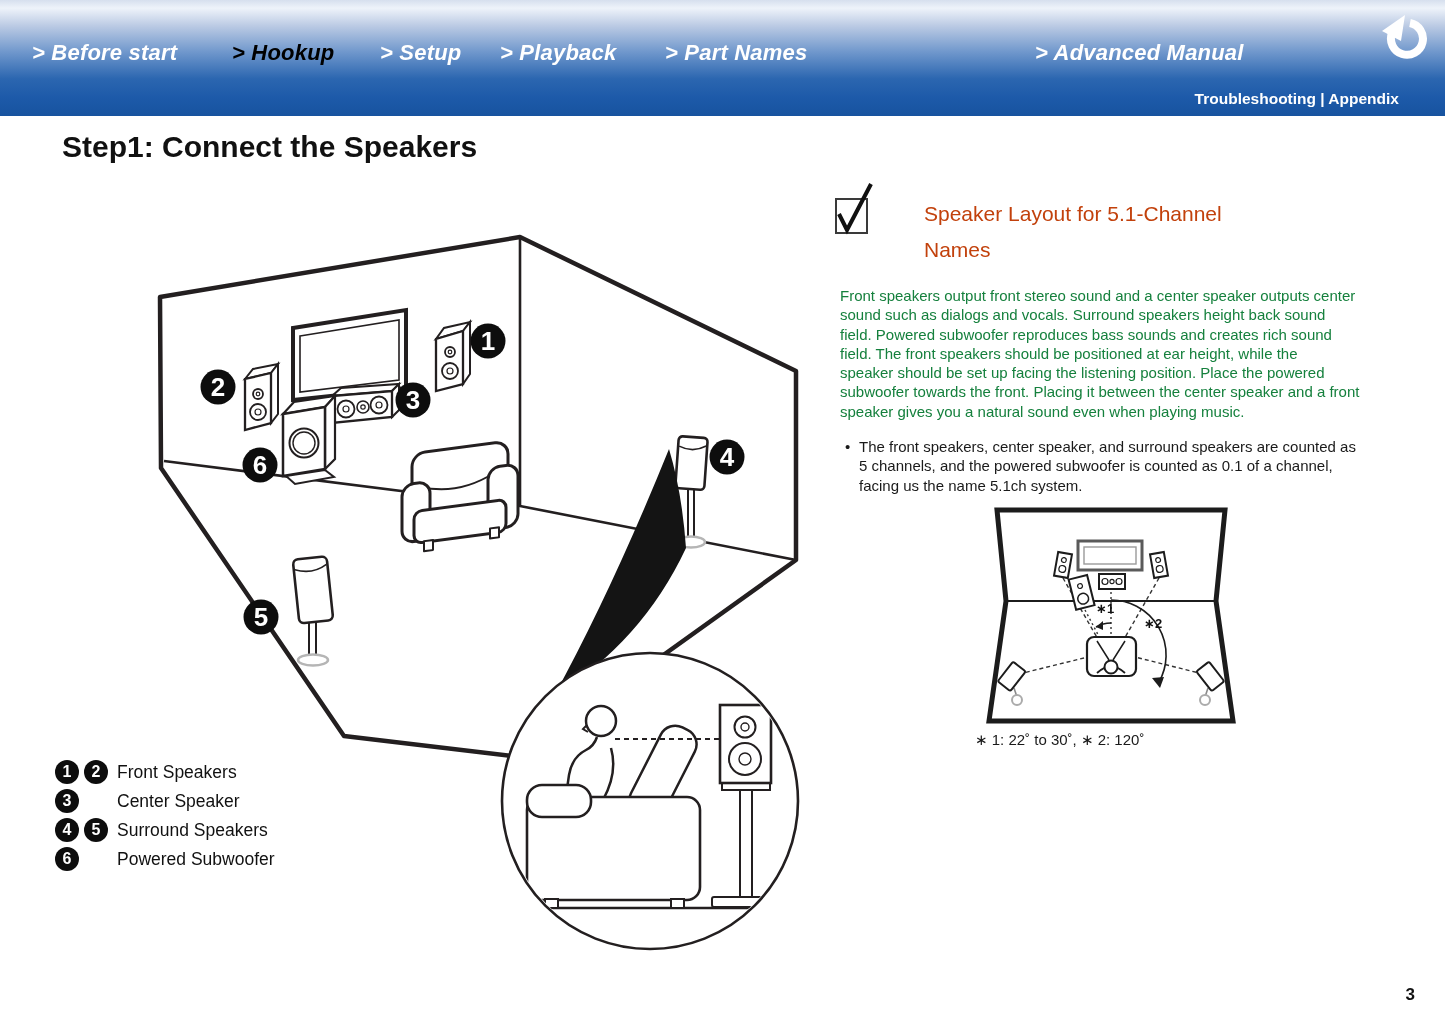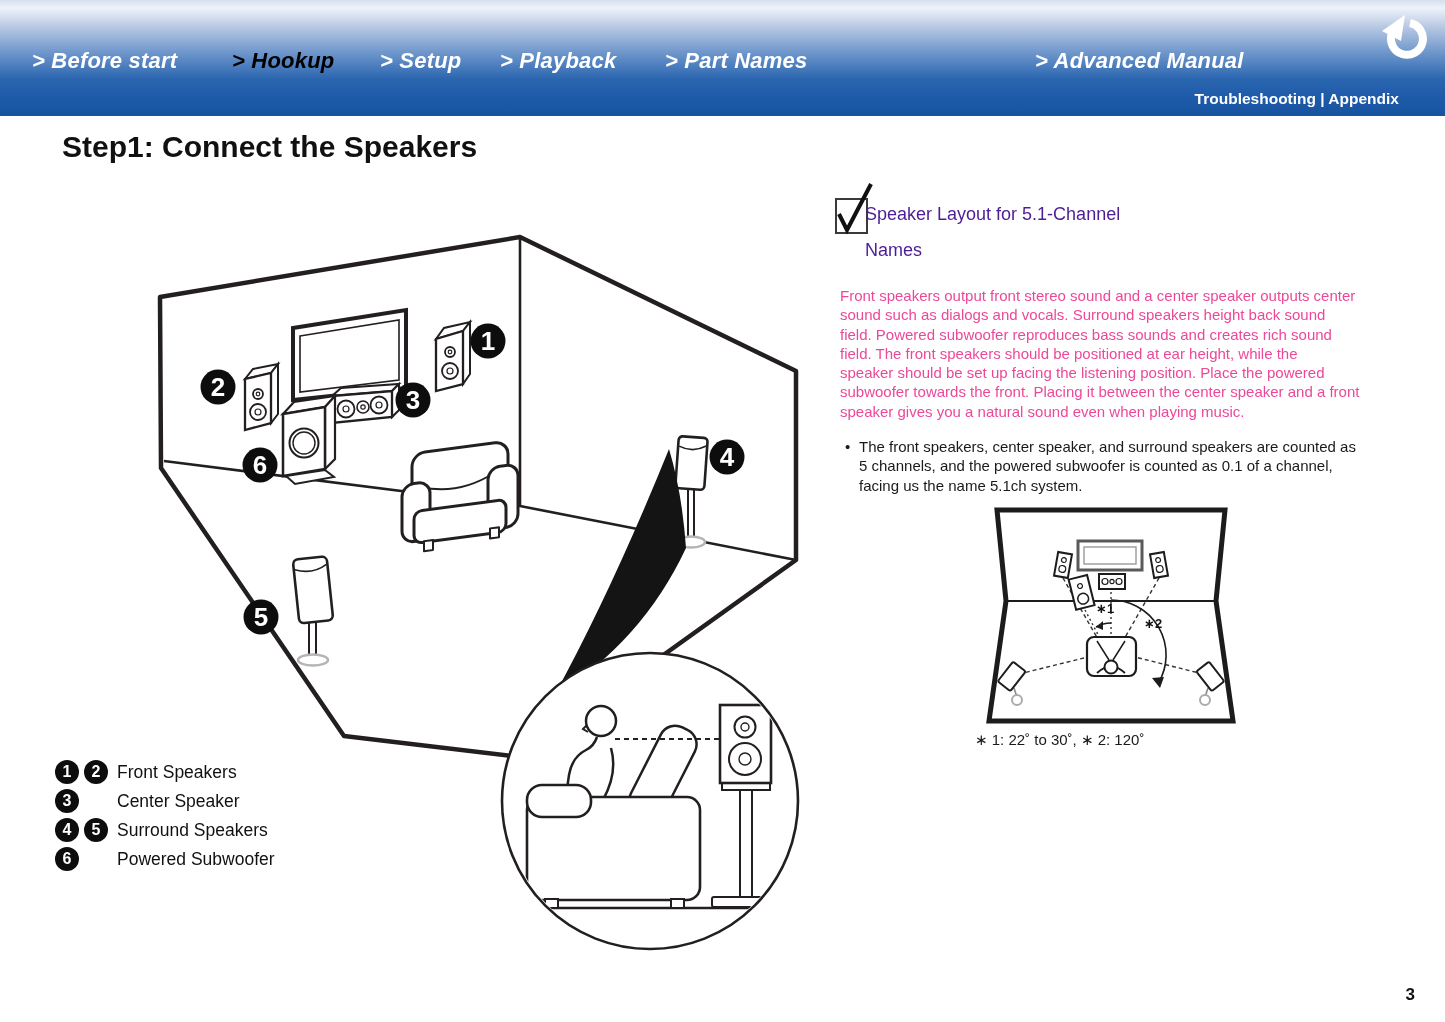--- a/index.html
+++ b/index.html
@@ -7,21 +7,21 @@
     width:1445px;height:1022px;position:relative;overflow:hidden;
     background:#ffffff;font-family:"Liberation Sans","DejaVu Sans",sans-serif;
     -webkit-font-smoothing:antialiased;
   }
   
   .header{
     position:absolute;left:0;top:0;width:1445px;height:116px;
     background:linear-gradient(180deg,#d6dfee 0%,#eef3fa 7%,#bccbe4 22%,#6f97cc 45%,#2b66b0 68%,#1d5aa9 84%,#17539f 100%);
   }
   .nav-item{
-    position:absolute;top:48px;font-size:22px;font-weight:bold;font-style:italic;
+    position:absolute;top:40px;font-size:22px;font-weight:bold;font-style:italic;
     color:#ffffff;white-space:nowrap;letter-spacing:.2px;cursor:pointer;text-align:right;
   }
   .nav-item.active{color:#000000;}
   .subnav{
     position:absolute;top:90px;right:46px;font-size:15.5px;font-weight:bold;
     color:#ffffff;white-space:nowrap;cursor:pointer;
   }
   .back-icon{position:absolute;left:1381px;top:12px;width:50px;height:48px;cursor:pointer;}
   
   .page-title{
@@ -38,25 +38,25 @@
     font-size:16px;font-weight:bold;display:flex;align-items:center;justify-content:center;
   }
   .legend-label{font-size:17.5px;color:#111111;}
   
   .checkbox{
     position:absolute;left:835px;top:198px;width:29px;height:32px;
     border:2px solid #3a3a3a;background:#ffffff;
   }
   .checkmark-svg{position:absolute;left:831px;top:178px;width:46px;height:58px;}
   .section-heading{
-    position:absolute;left:865px;top:196px;width:480px;font-size:18px;color:#4c1d95;
+    position:absolute;left:924px;top:196px;width:480px;font-size:21px;color:#c2410c;
     line-height:36px;font-weight:400;
   }
   .body-text{
-    position:absolute;left:840px;top:286px;width:590px;font-size:15px;color:#ec4899;
+    position:absolute;left:840px;top:286px;width:590px;font-size:15px;color:#15803d;
     line-height:19.3px;
   }
   .bullet-block{position:absolute;left:843px;top:437px;width:580px;font-size:15px;color:#1a1a1a;line-height:19.3px;}
   .bullet-line{padding-left:16px;}
   .bullet-line.first{position:relative;}
   .bullet-line.first::before{content:"\2022";position:absolute;left:2px;}
   
   .layout-svg{position:absolute;left:975px;top:500px;width:270px;height:232px;}
   .layout-caption{
     position:absolute;left:975px;top:731px;width:270px;

